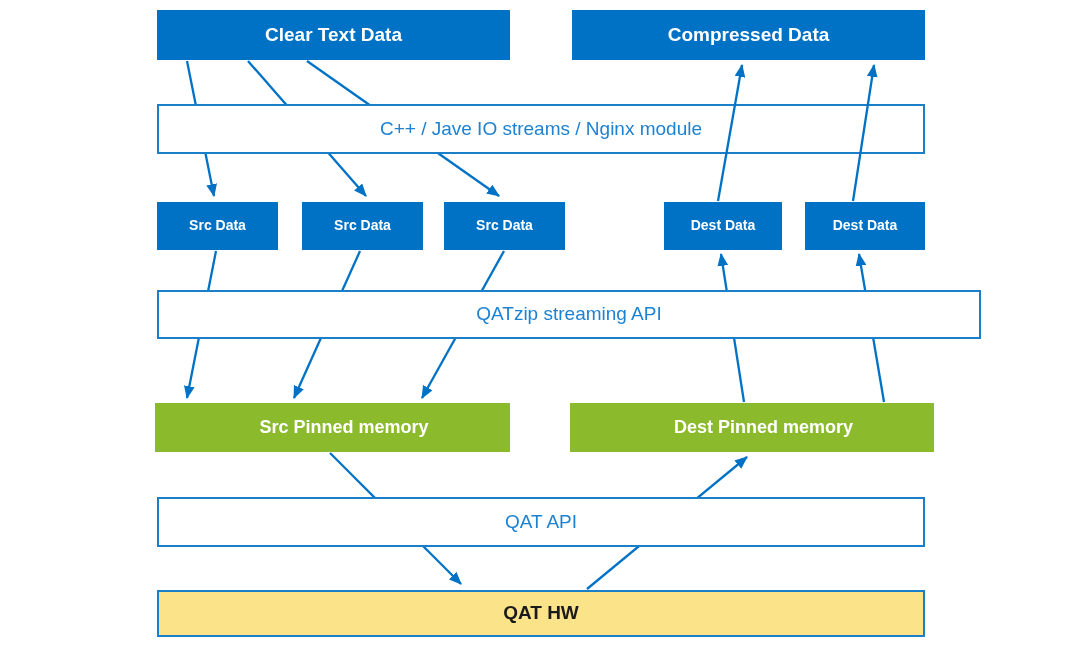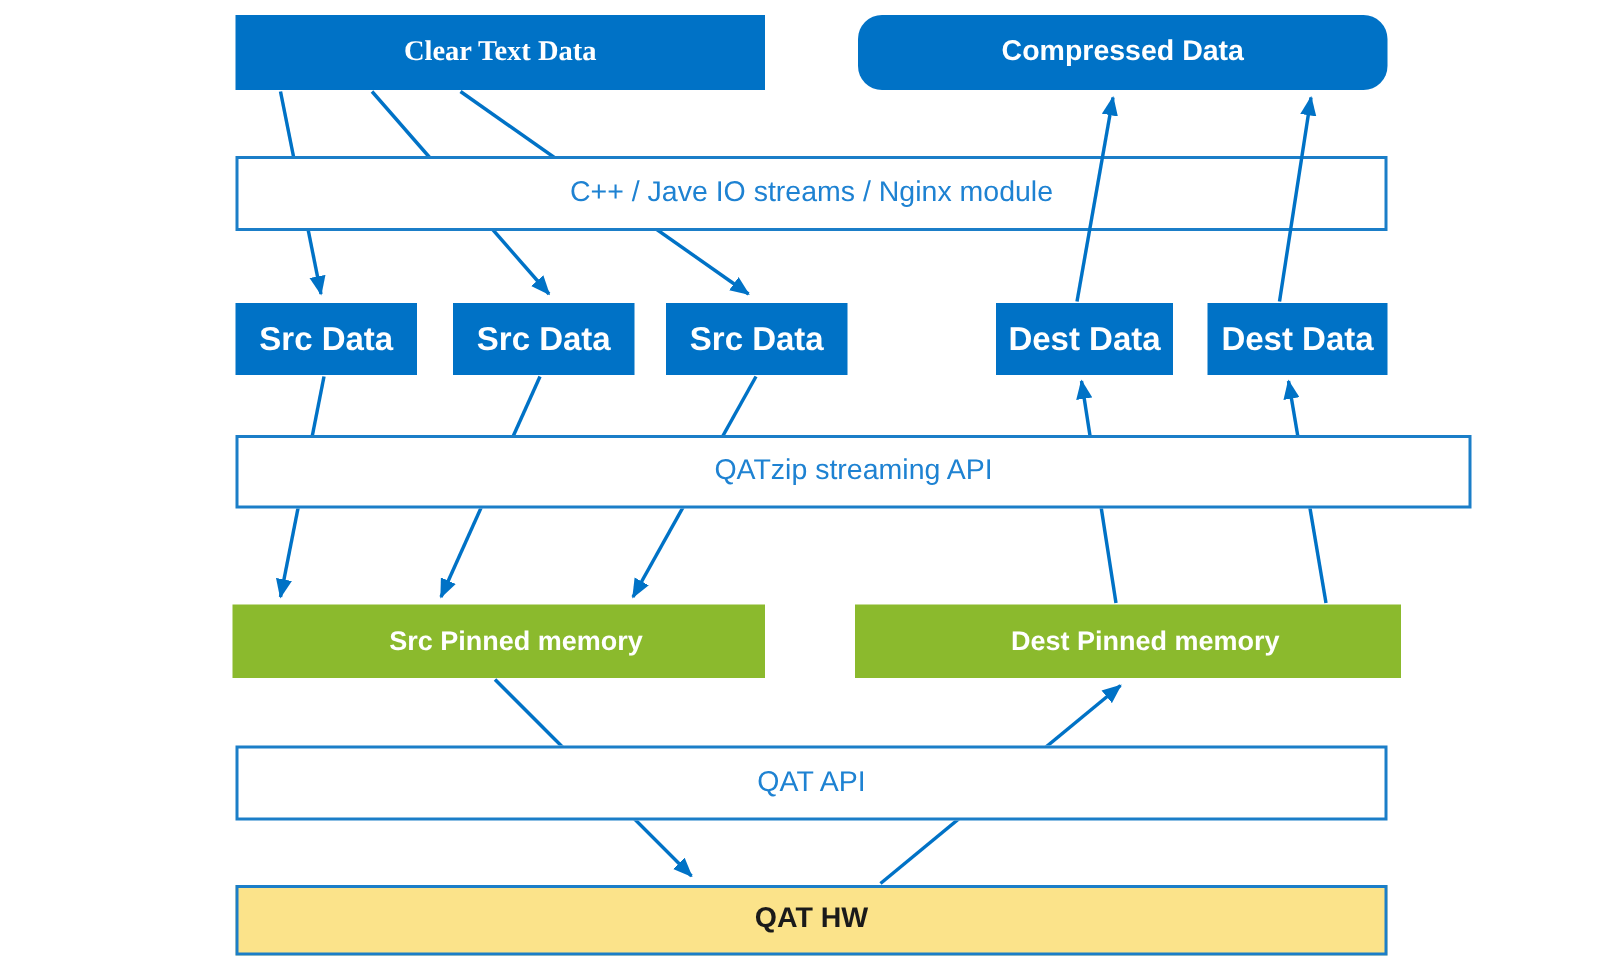--- a/index.html
+++ b/index.html
@@ -8,21 +8,21 @@
     font-family:"Liberation Sans", sans-serif;
   }
   .layer{position:absolute;left:0;top:0;width:1080px;height:648px;pointer-events:none;}
   #under-layer{z-index:0;}
   #over-layer{z-index:2;}
   .box{
     position:absolute;z-index:1;display:flex;align-items:center;justify-content:center;
     box-sizing:border-box;text-align:center;
   }
   .box-blue{background:#0072C6;color:#ffffff;font-weight:700;font-size:19px;}
-  .box-blue.small{font-size:22px;}
+  .box-blue.small{font-size:14px;}
   .box-white{background:#ffffff;border:2px solid #1B7EC8;color:#1E82D2;font-weight:400;font-size:19px;}
   .box-green{background:#8BBA2D;color:#ffffff;font-weight:700;font-size:18px;padding-left:23px;}
   .box-yellow{background:#FBE38A;border:2px solid #1B7EC8;color:#1A1A1A;font-weight:700;font-size:19px;}
   .box span{display:block;line-height:1.1;}
 </style>
 </head>
 <body>
 
 <div class="canvas">
 
@@ -37,24 +37,24 @@
       <line x1="307" y1="61" x2="499" y2="196" stroke="#0072C6" stroke-width="2.3" marker-end="url(#arrow-under)"></line>
       <line x1="216" y1="251" x2="187" y2="398" stroke="#0072C6" stroke-width="2.3" marker-end="url(#arrow-under)"></line>
       <line x1="360" y1="251" x2="294" y2="398" stroke="#0072C6" stroke-width="2.3" marker-end="url(#arrow-under)"></line>
       <line x1="504" y1="251" x2="422" y2="398" stroke="#0072C6" stroke-width="2.3" marker-end="url(#arrow-under)"></line>
       <line x1="744" y1="402" x2="721" y2="254" stroke="#0072C6" stroke-width="2.3" marker-end="url(#arrow-under)"></line>
       <line x1="884" y1="402" x2="859" y2="254" stroke="#0072C6" stroke-width="2.3" marker-end="url(#arrow-under)"></line>
       <line x1="330" y1="453" x2="461" y2="584" stroke="#0072C6" stroke-width="2.3" marker-end="url(#arrow-under)"></line>
       <line x1="587" y1="589" x2="747" y2="457" stroke="#0072C6" stroke-width="2.3" marker-end="url(#arrow-under)"></line>
     </svg>
 
-  <div class="box box-blue" style="left:157px;top:10px;width:353px;height:50px;font-family:Liberation Serif, serif;">
+  <div class="box box-blue" style="left:157px;top:10px;width:353px;height:50px;">
     <span>Clear Text Data</span>
   </div>
-  <div class="box box-blue" style="left:572px;top:10px;width:353px;height:50px;border-radius:16px;">
+  <div class="box box-blue" style="left:572px;top:10px;width:353px;height:50px;">
     <span>Compressed Data</span>
   </div>
 
   <div class="box box-white" style="left:157px;top:104px;width:768px;height:50px;">
     <span>C++ / Jave IO streams / Nginx module</span>
   </div>
 
   <div class="box box-blue small" style="left:157px;top:202px;width:121px;height:48px;">
     <span>Src Data</span>
   </div>

